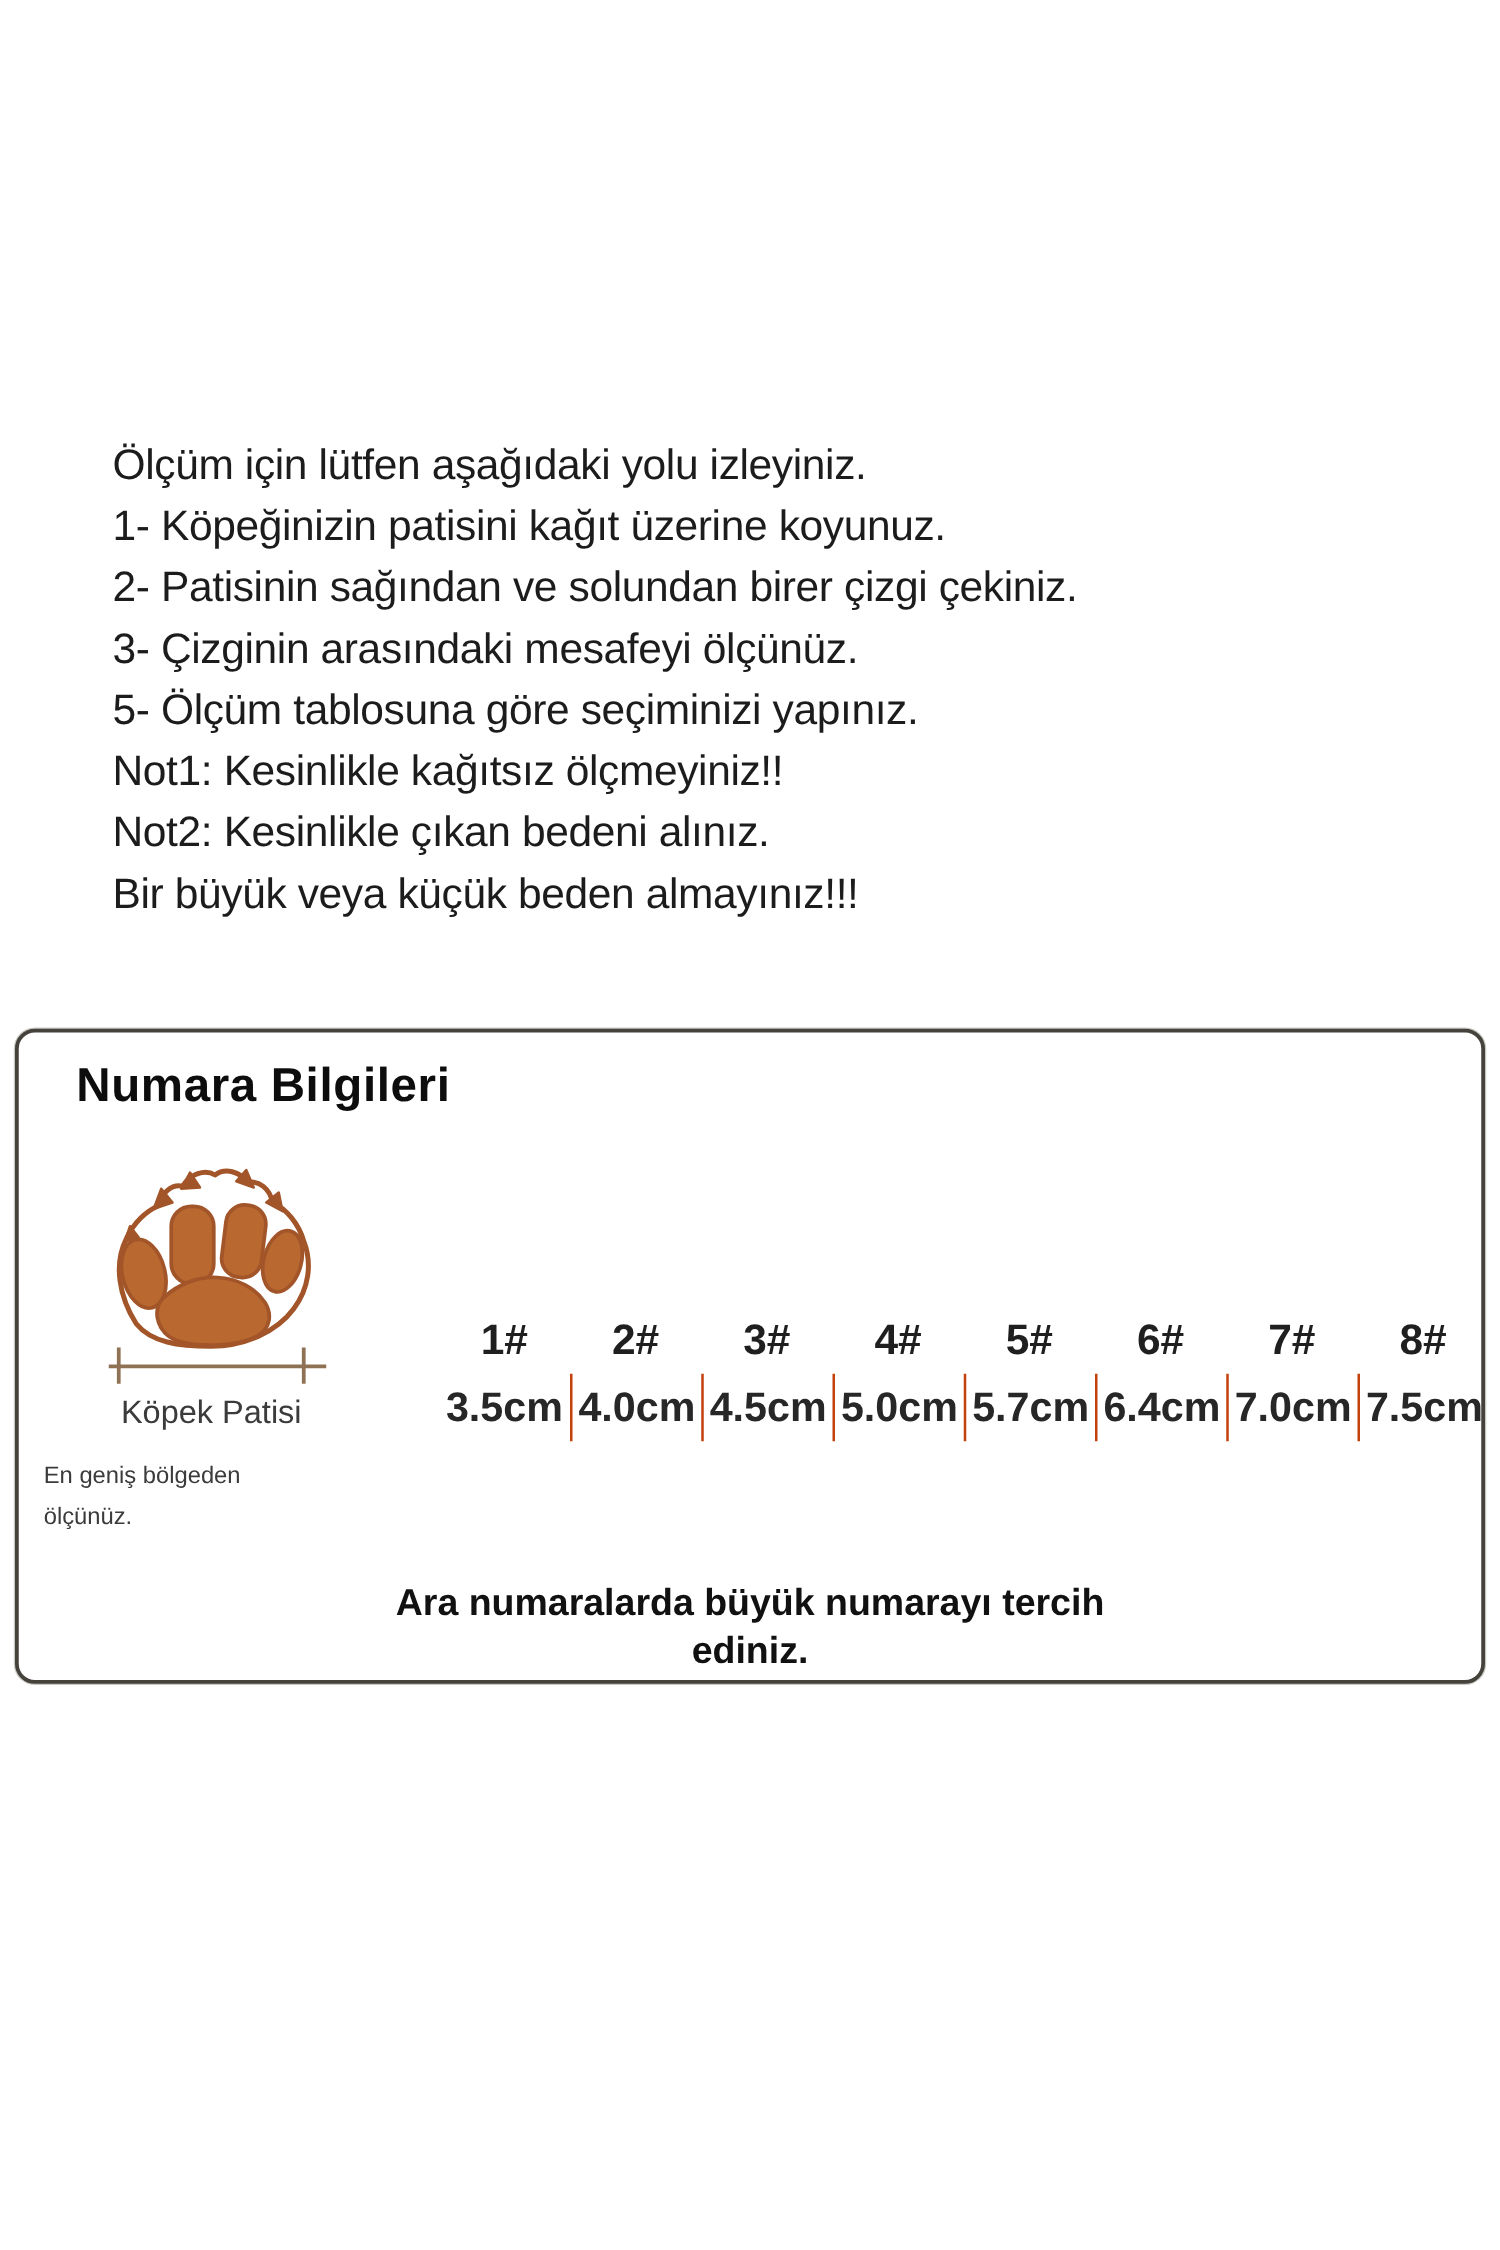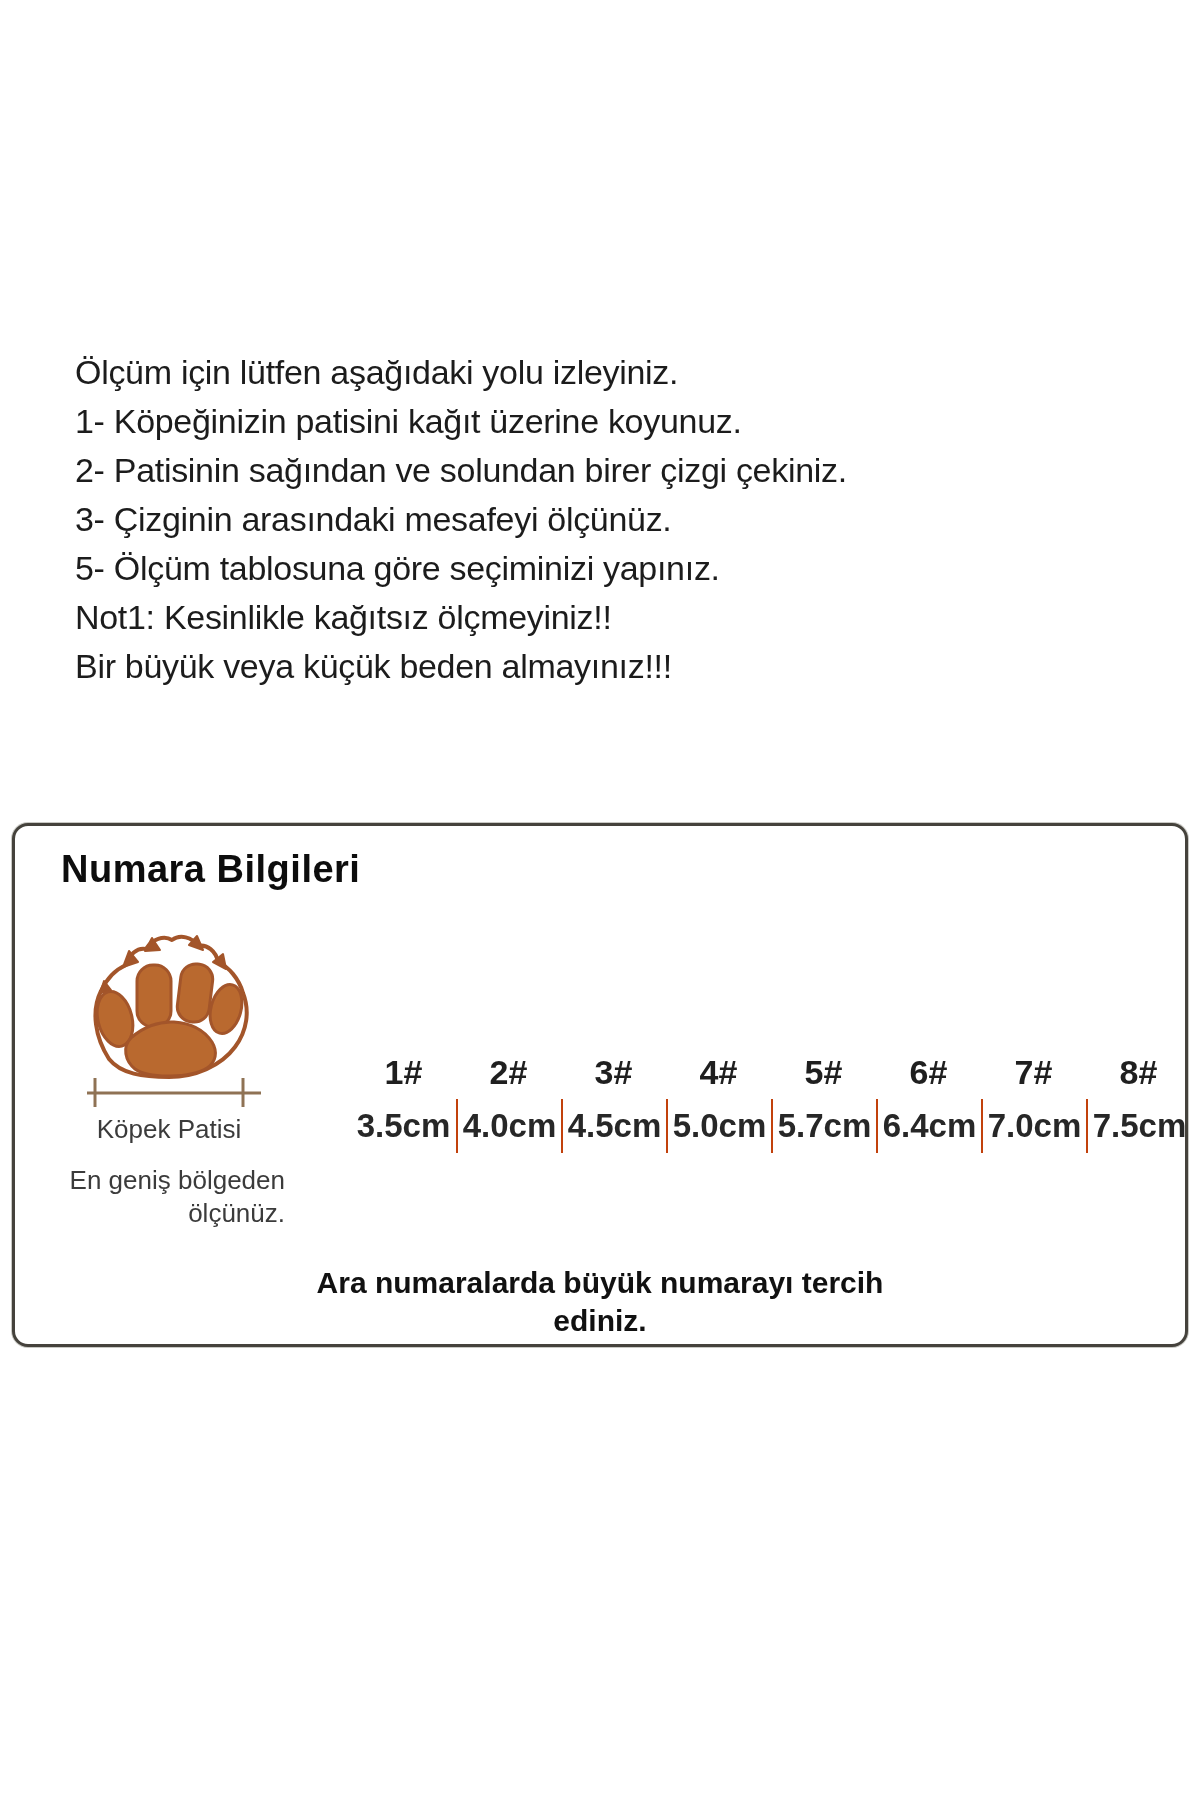--- a/index.html
+++ b/index.html
@@ -9,21 +9,21 @@
     height: 1800px;
     background: #ffffff;
     font-family: "Liberation Sans", "DejaVu Sans", sans-serif;
     color: #1e1e1e;
     overflow: hidden;
   }
 
   
   .instructions {
     position: absolute;
-    left: 75px;
+    left: 90px;
     top: 348px;
     font-size: 34px;
     line-height: 49px;
     letter-spacing: -0.3px;
     color: #1c1c1c;
   }
   .instructions p { margin: 0; }
 
   
   .size-box {
@@ -62,22 +62,22 @@
     width: 220px;
     text-align: center;
     font-size: 26px;
     color: #3b3b3b;
   }
   .paw-note {
     position: absolute;
     left: 20px;
     top: 338px;
     width: 250px;
-    text-align: right;
-    font-size: 26px;
+    text-align: left;
+    font-size: 19px;
     line-height: 33px;
     color: #3b3b3b;
   }
 
   
   .size-table {
     position: absolute;
     left: 336px;
     top: 219px;
     width: 840px;
@@ -113,20 +113,21 @@
 
 <div class="page">
 
   <div class="instructions">
     <p>Ölçüm için lütfen aşağıdaki yolu izleyiniz.</p>
     <p>1- Köpeğinizin patisini kağıt üzerine koyunuz.</p>
     <p>2- Patisinin sağından ve solundan birer çizgi çekiniz.</p>
     <p>3- Çizginin arasındaki mesafeyi ölçünüz.</p>
     <p>5- Ölçüm tablosuna göre seçiminizi yapınız.</p>
     <p>Not1: Kesinlikle kağıtsız ölçmeyiniz!!</p>
+    <p>Not2: Kesinlikle çıkan bedeni alınız.</p>
     <p>Bir büyük veya küçük beden almayınız!!!</p>
   </div>
 
   <div class="size-box">
 
     <div class="size-box-title">Numara Bilgileri</div>
 
     <div class="paw-wrap">
       <svg width="200" height="180" viewBox="0 0 200 180" xmlns="http://www.w3.org/2000/svg">
 

